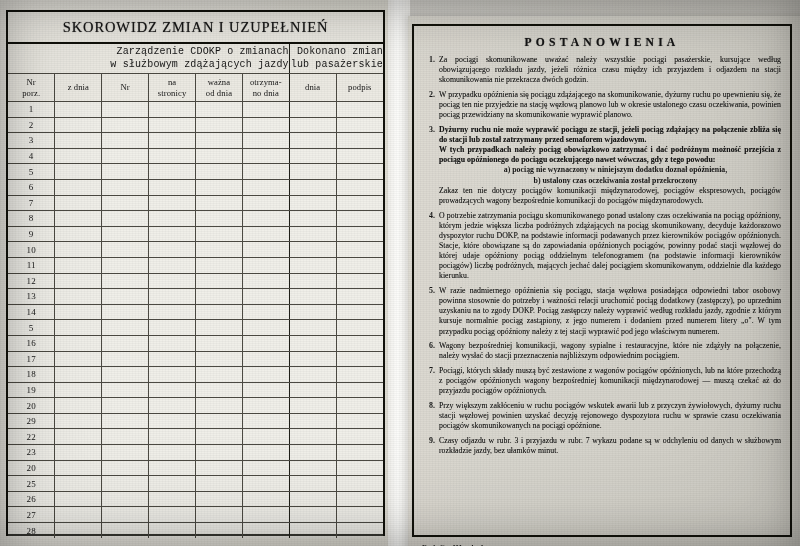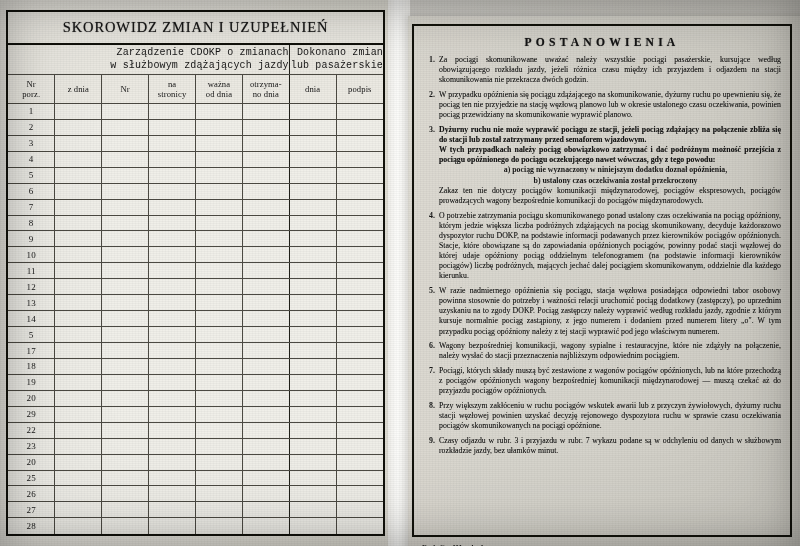--- a/index.html
+++ b/index.html
@@ -338,20 +338,30 @@
             <td class="num-cell">5</td>
             <td></td>
             <td></td>
             <td></td>
             <td></td>
             <td class="thick-r"></td>
             <td></td>
             <td></td>
           </tr>
           <tr class="row-blank">
+            <td class="num-cell">16</td>
+            <td></td>
+            <td></td>
+            <td></td>
+            <td></td>
+            <td class="thick-r"></td>
+            <td></td>
+            <td></td>
+          </tr>
+          <tr class="row-blank">
             <td class="num-cell">17</td>
             <td></td>
             <td></td>
             <td></td>
             <td></td>
             <td class="thick-r"></td>
             <td></td>
             <td></td>
           </tr>
           <tr class="row-blank">

